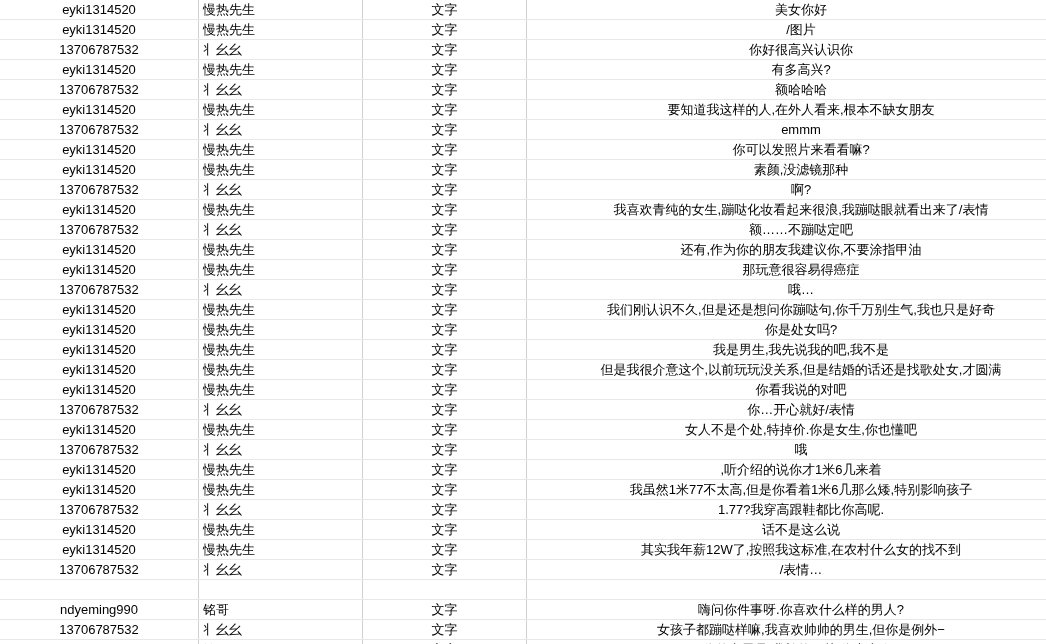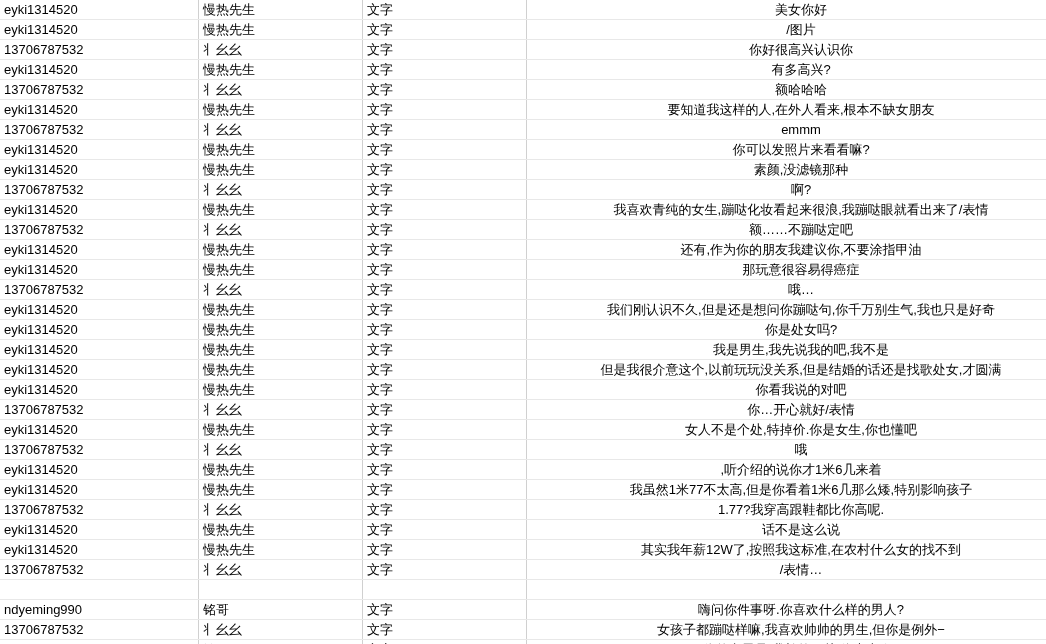--- a/index.html
+++ b/index.html
@@ -24,23 +24,23 @@
     height: 19px;
     line-height: 19px;
     padding: 0 4px;
     border-right: 1px solid #d0d0d0;
     border-bottom: 1px solid #e8e8e8;
     white-space: nowrap;
     overflow: hidden;
     font-size: 13px;
     vertical-align: middle;
   }
-  .col-a { width: 190px; text-align: left; }
+  .col-a { width: 190px; text-align: center; }
   .col-b { width: 155px; text-align: left; }
-  .col-c { width: 155px; }
+  .col-c { width: 155px; text-align: center; }
   .col-d { width: 540px; text-align: center; }
   .sheet tr.blank td {
     border-bottom: 1px solid #e8e8e8;
   }
   .sheet tr:last-child td {
     border-bottom: none;
   }
 </style>
 </head>
 <body>

